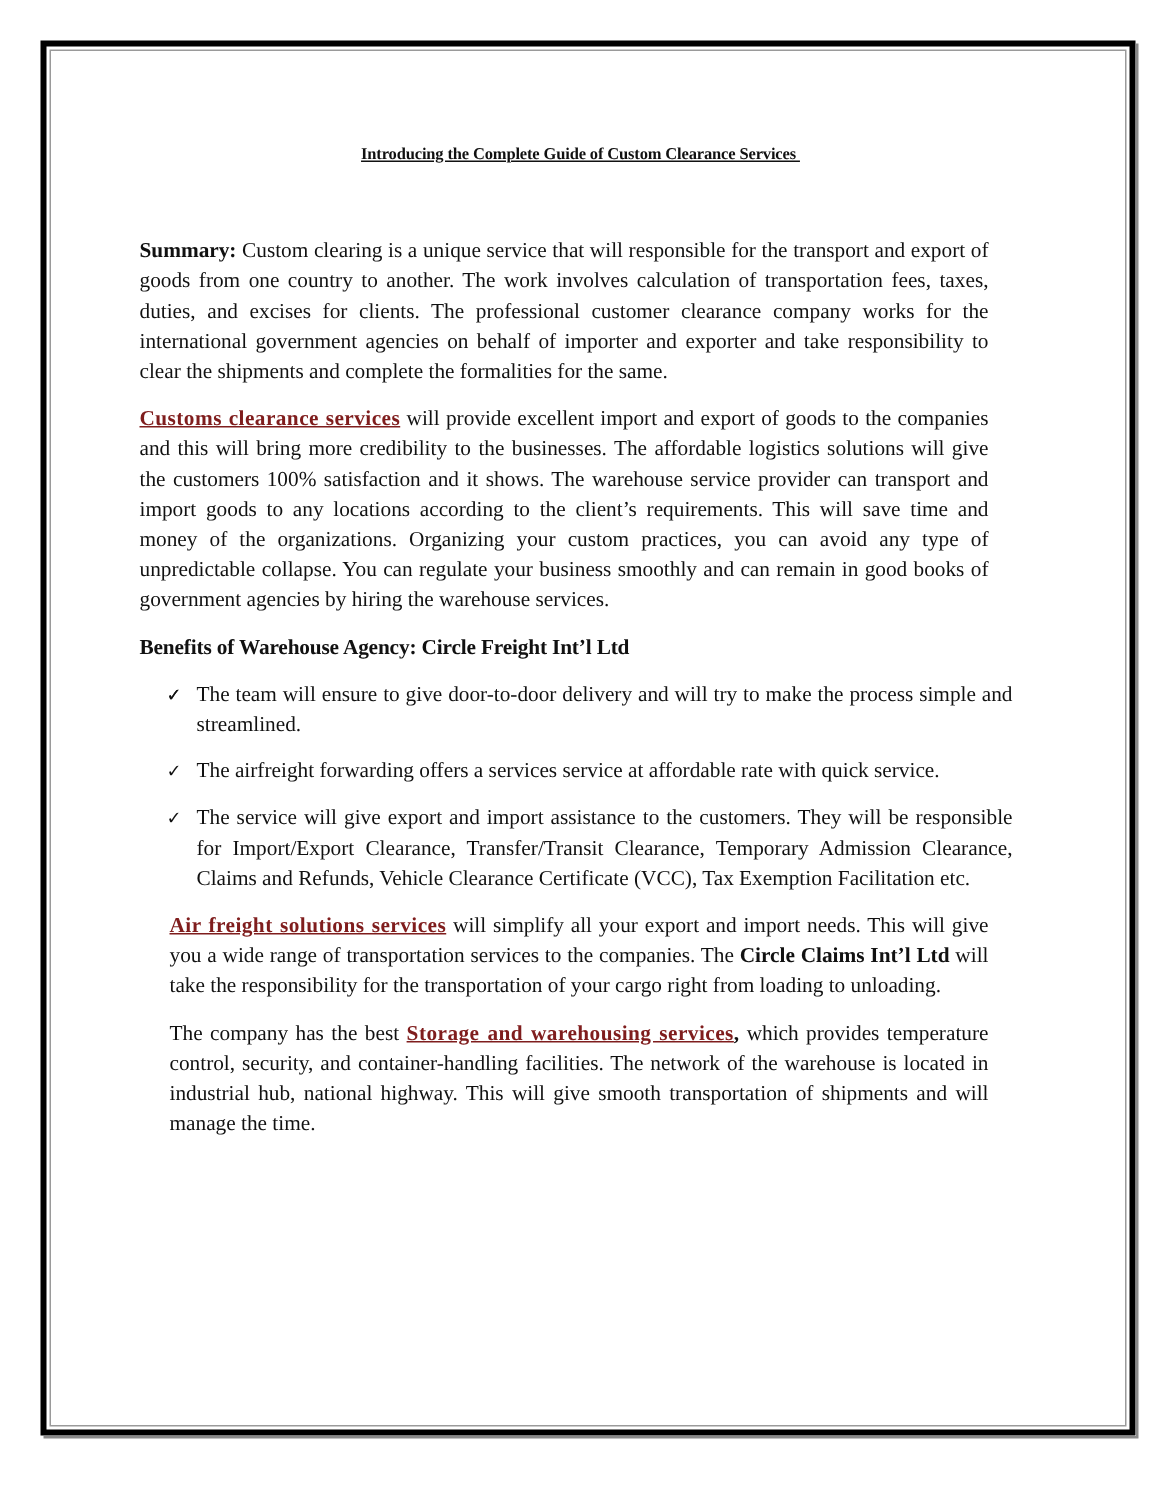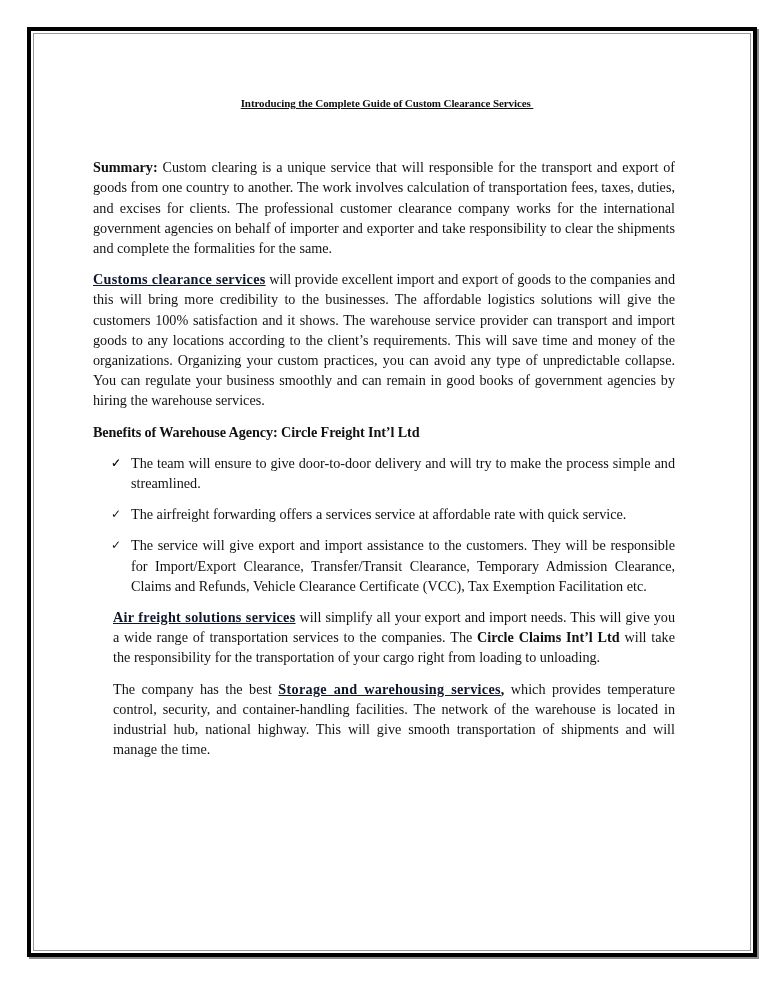--- a/index.html
+++ b/index.html
@@ -44,31 +44,31 @@
       text-align: center;
       font-weight: bold;
       font-size: 11px;
       text-decoration: underline;
       margin: 0 0 44px 0;
       padding-left: 6px;
       white-space: pre;
       letter-spacing: -0.1px;
     }
     p {
-      margin: 0 0 11px 0;
+      margin: 0 16px 11px 0;
       text-align: justify;
     }
     .heading {
       font-weight: bold;
       margin: 0 0 11px 0;
       letter-spacing: -0.1px;
     }
     .bold { font-weight: bold; }
     a.doc-link {
-      color: #0f172a;
+      color: #7f1d1d;
       font-weight: bold;
       text-decoration: underline;
       letter-spacing: 0.3px;
     }
     ul.checklist {
       list-style: none;
       margin: 0 0 10px 0;
       padding: 0;
     }
     ul.checklist li {

